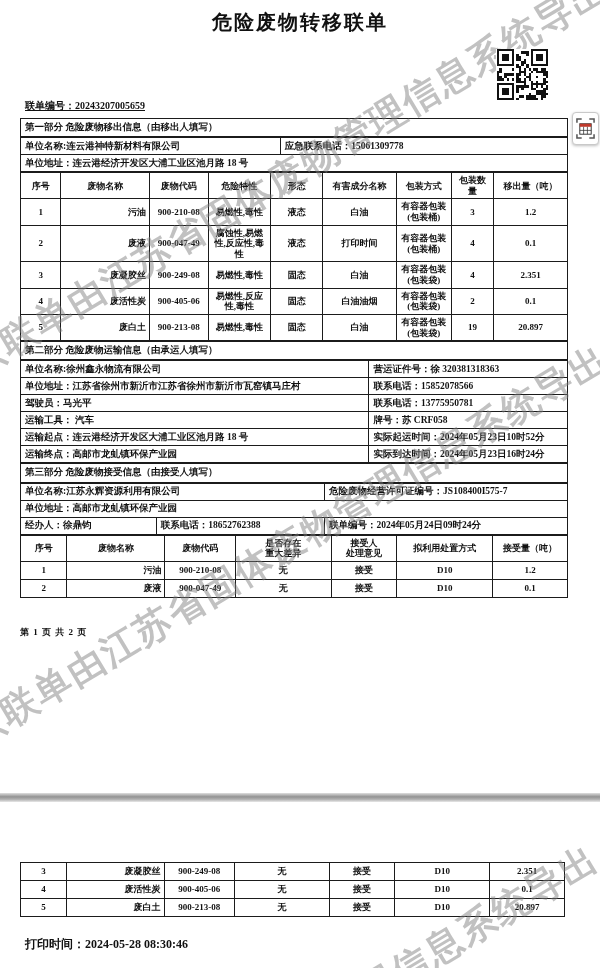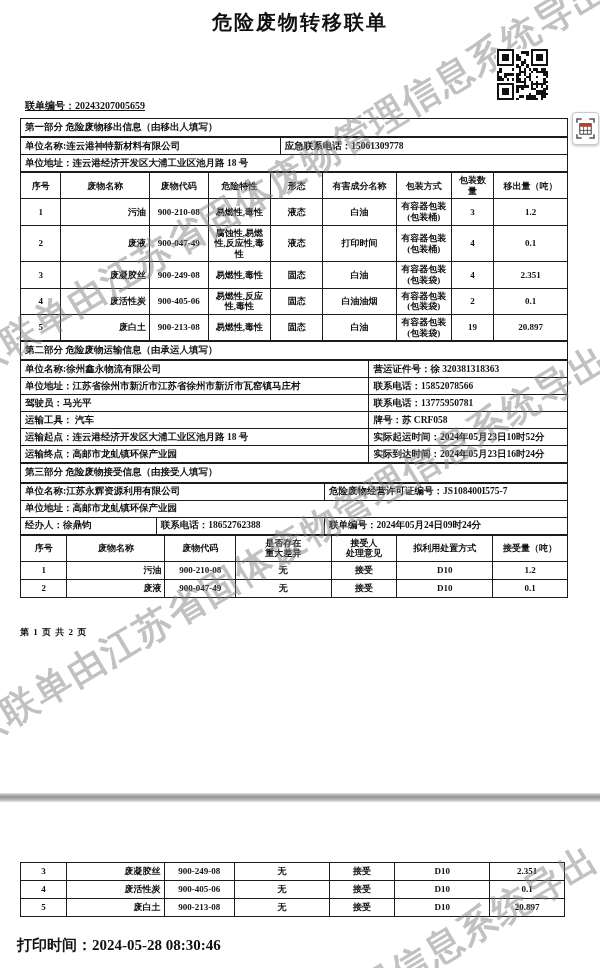--- a/index.html
+++ b/index.html
@@ -40,21 +40,21 @@
   .waste td:nth-child(2) { text-align:right; padding-left:4px; }
   .pgfoot { margin-top:28px; text-align:left; font-size:9px; letter-spacing:1px; }
 
   .divider {
     position:absolute; left:0; top:793px; width:600px; height:9px; z-index:1;
     background:linear-gradient(#c9c9c9 0%, #939393 35%, #b5b5b5 70%, #e8e8e8 100%);
     border-top:1px solid #d5d5d5;
   }
 
   .page2-table { position:absolute; top:862px; left:20px; width:545px; z-index:2; }
-  .print-time { position:absolute; left:17px; top:936px; font-size:15px; z-index:2; }
+  .print-time { position:absolute; left:25px; top:936px; font-size:12px; z-index:2; }
 
   .capture-btn {
     position:absolute; left:572px; top:112px; width:27px; height:33px; z-index:10;
     background:#fff; border:1px solid #c9c9c9; border-radius:4px;
     box-shadow:0 1px 3px rgba(0,0,0,.25); padding:0; cursor:pointer;
     display:flex; align-items:center; justify-content:center;
   }
 </style>
 </head>
 <body>

